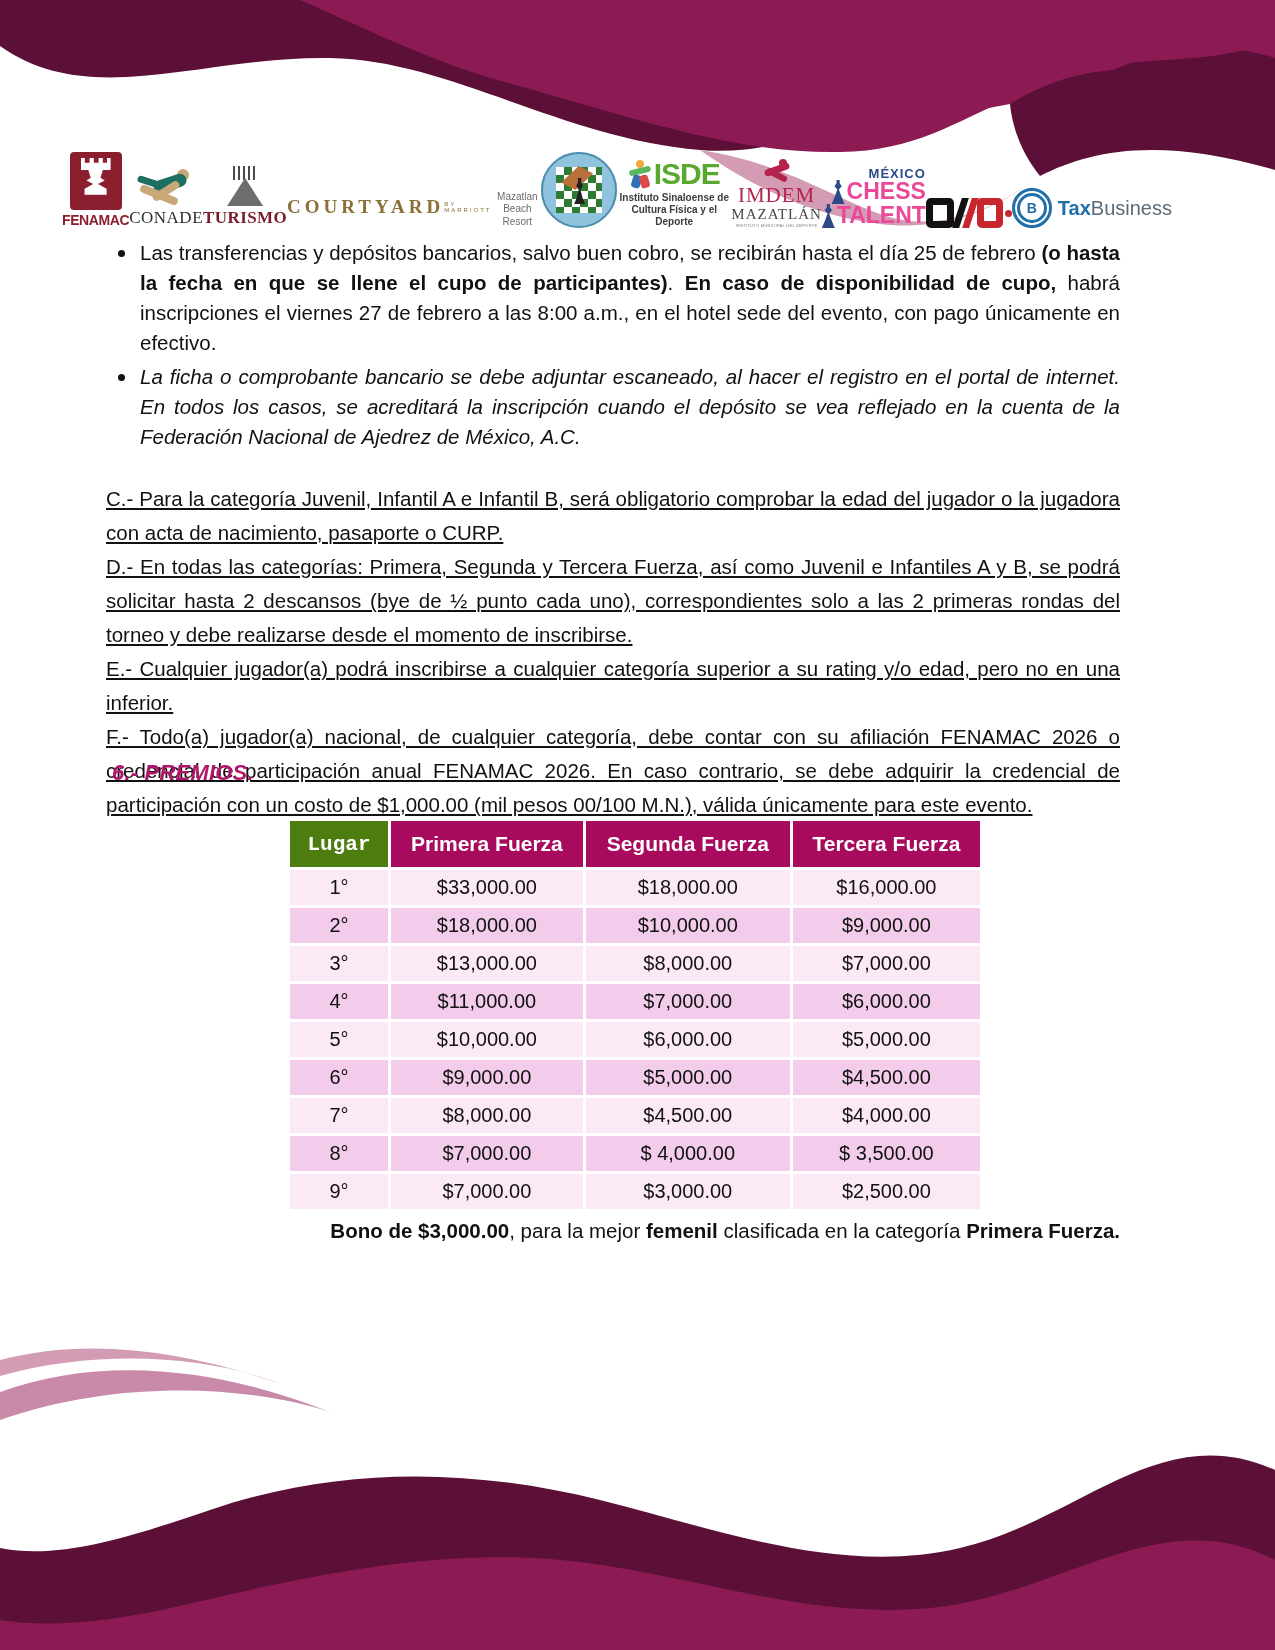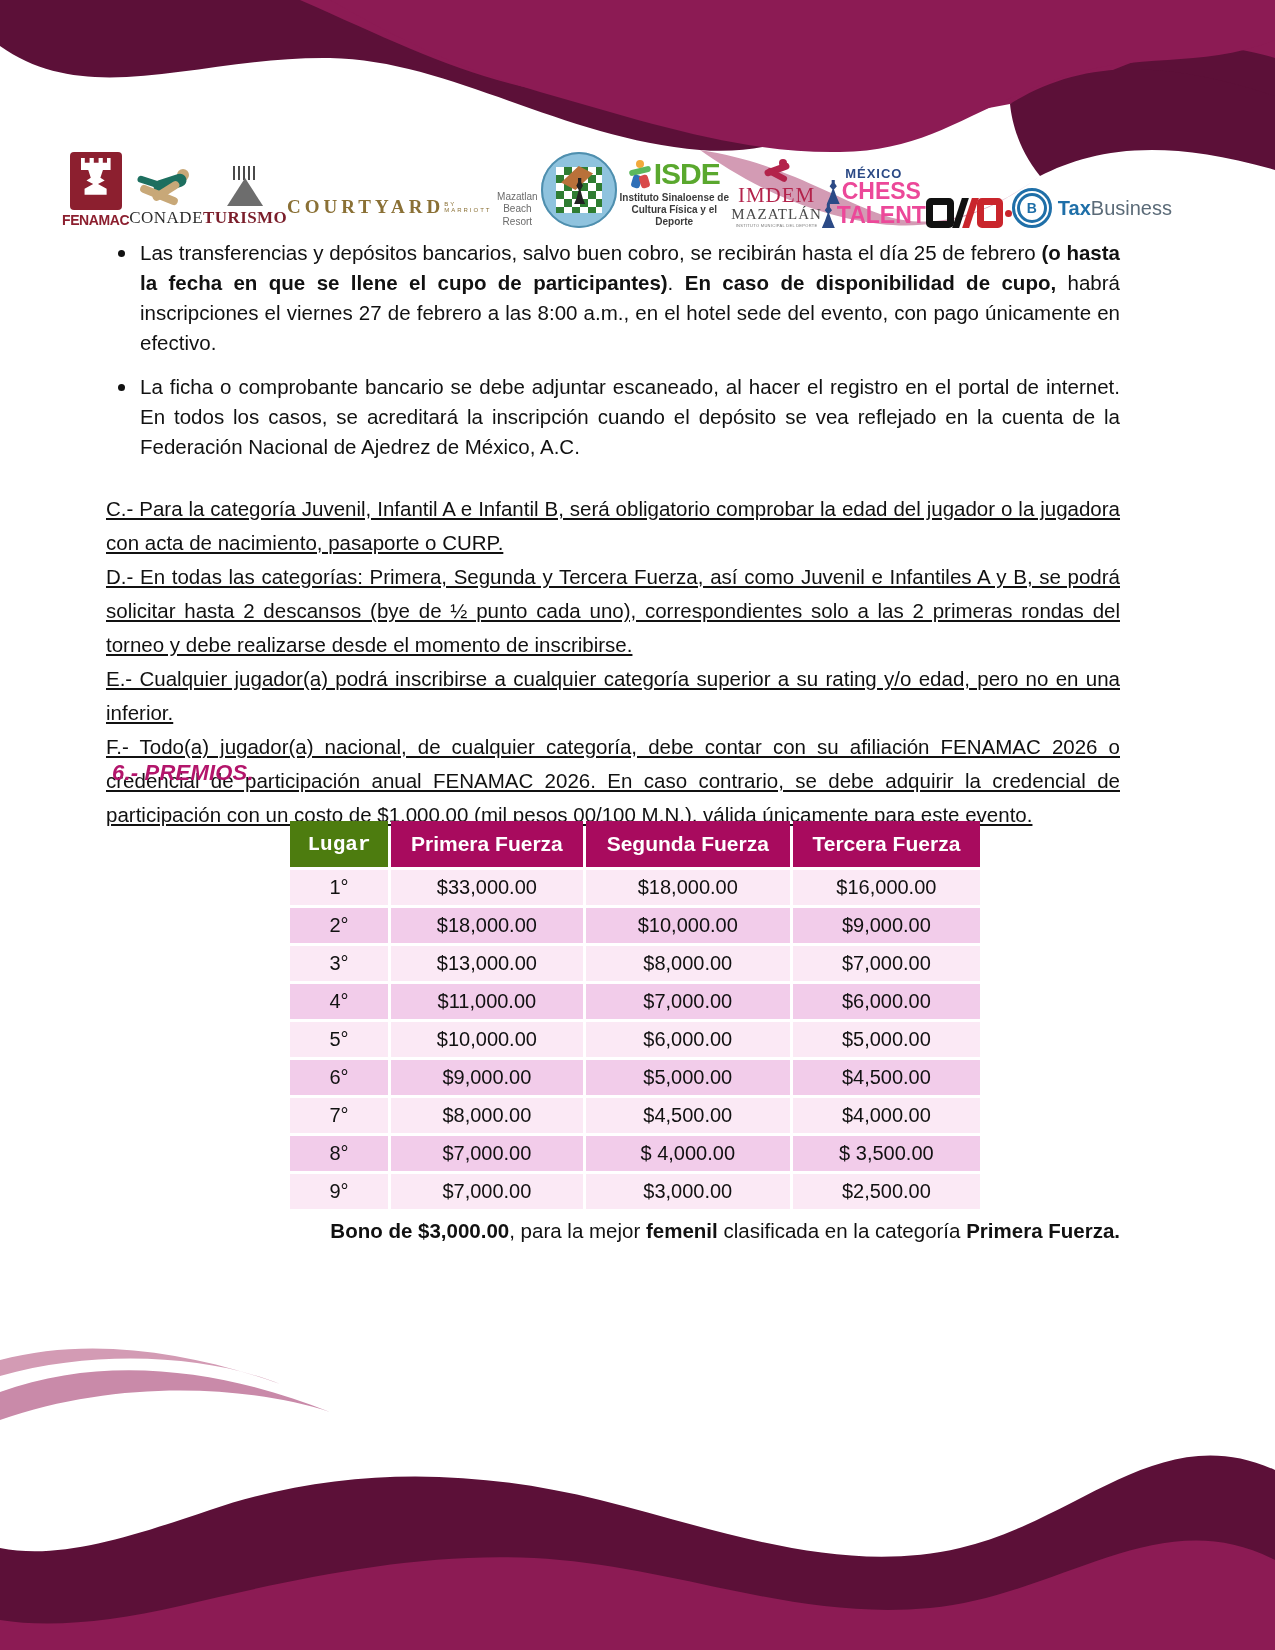--- a/index.html
+++ b/index.html
@@ -74,21 +74,21 @@
 
   .imdem{display:flex;flex-direction:column;align-items:center;}
   .imdem-fig{width:30px;height:26px;position:relative;}
   .imdem-fig .h{position:absolute;left:17px;top:0;width:8px;height:8px;border-radius:50%;background:#b3234b;}
   .imdem-fig .b{position:absolute;left:2px;top:7px;width:26px;height:7px;background:#b3234b;border-radius:4px;transform:rotate(-20deg);}
   .imdem-fig .l{position:absolute;left:4px;top:13px;width:22px;height:6px;background:#b3234b;border-radius:3px;transform:rotate(28deg);}
   .imdem-word{font-family:"Liberation Serif",serif;font-size:21px;color:#b3234b;letter-spacing:1px;line-height:1;}
   .imdem-sub{font-family:"Liberation Serif",serif;font-size:15px;color:#4a4a4a;letter-spacing:1px;line-height:1.1;}
   .imdem-tiny{font-size:4px;color:#777;letter-spacing:.3px;margin-top:1px;}
 
-  .mct{display:flex;flex-direction:column;align-items:center;}
+  .mct{display:flex;flex-direction:column;align-items:flex-end;}
   .mct1{font-size:13px;font-weight:bold;color:#2c4a86;letter-spacing:1px;line-height:1;}
   .mct-row{display:flex;align-items:center;}
   .mct-pawn{width:13px;height:24px;background:#2c4a86;margin-right:2px;
     clip-path:polygon(38% 0,62% 0,62% 14%,78% 26%,56% 40%,76% 70%,100% 100%,0 100%,24% 70%,44% 40%,22% 26%,38% 14%);}
   .mct2{font-size:23px;font-weight:bold;color:#ec4899;letter-spacing:0px;line-height:.92;}
 
   .od3{display:flex;align-items:center;}
   .od3 .c1{width:28px;height:30px;border:7px solid #111;border-radius:5px;box-sizing:border-box;}
   .od3 .slash{width:0;height:0;border-left:7px solid #111;height:30px;transform:skewX(-18deg);margin-left:3px;}
   .od3 .slash2{width:0;border-left:7px solid #c9252c;height:30px;transform:skewX(-18deg);margin-left:3px;}
@@ -101,21 +101,21 @@
   .tax .w1{font-size:20px;color:#1f6fa8;font-weight:bold;margin-left:6px;}
   .tax .w2{font-size:20px;color:#5b6b78;}
 
   
   .content{position:absolute;left:106px;top:238px;width:1014px;}
   .bullets{list-style:none;margin:0;padding:0;}
   .bullets li{
     position:relative;padding-left:34px;margin:0 0 0 0;
     font-size:20.5px;line-height:30px;color:#111;text-align:justify;
   }
-  .bullets li+li{margin-top:14px;}
+  .bullets li+li{margin-top:4px;font-style:italic;}
   .bullets li:before{
     content:"";position:absolute;left:12px;top:12px;width:7px;height:7px;border-radius:50%;background:#111;
   }
   .para{font-size:20.5px;line-height:34px;color:#111;text-align:justify;margin:0;text-decoration:underline;}
   .gap{height:30px;}
   b{font-weight:bold;}
 
   
   .section-title{
     position:absolute;left:112px;top:760px;

